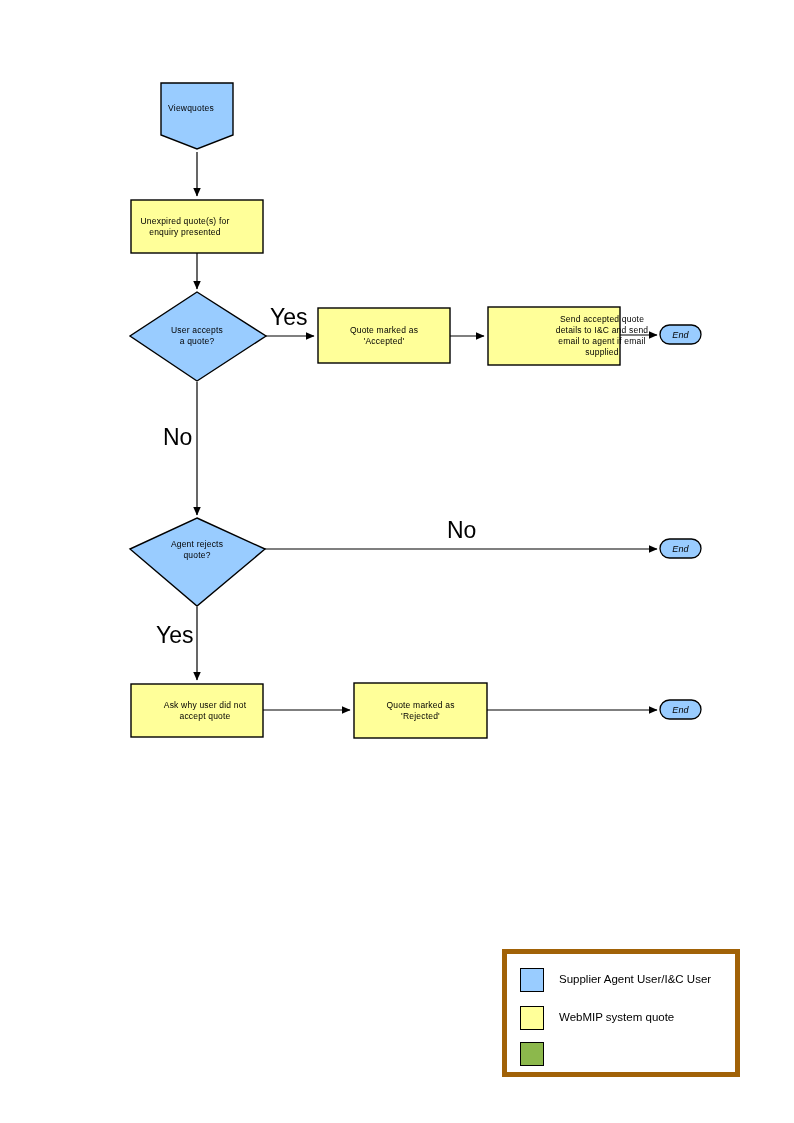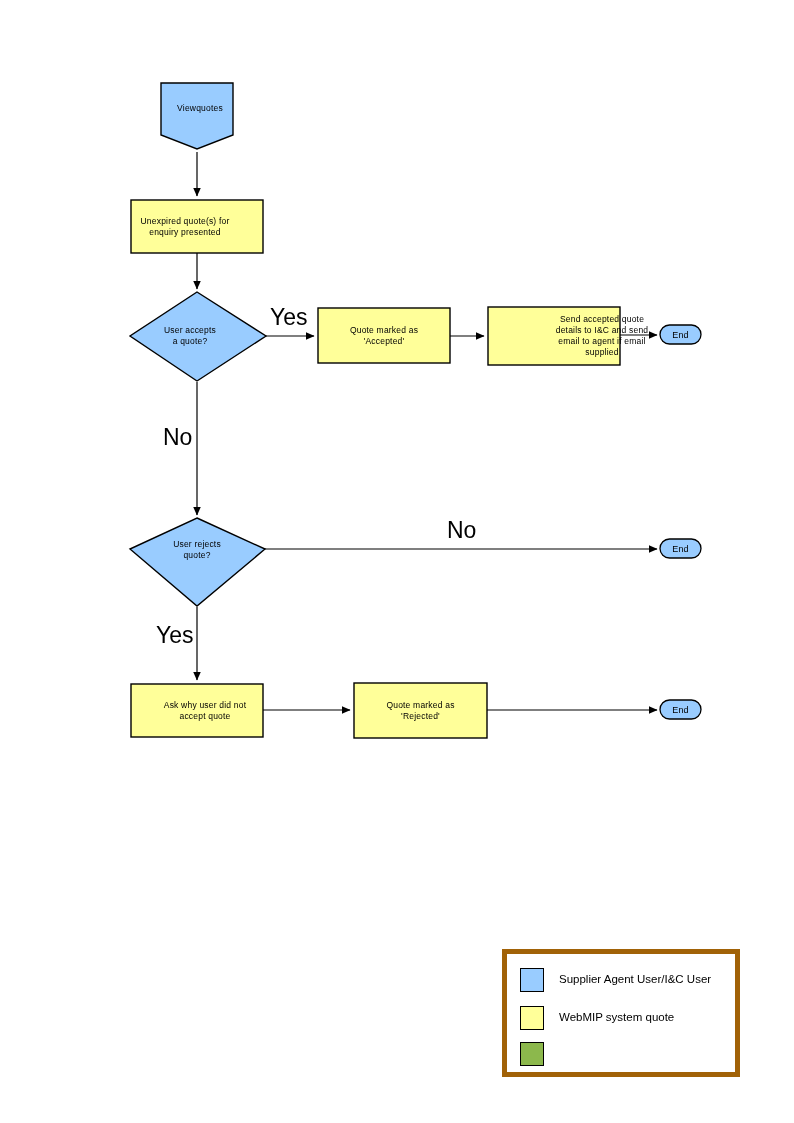--- a/index.html
+++ b/index.html
@@ -32,20 +32,21 @@
     letter-spacing: 0.2px;
     pointer-events: none;
     white-space: pre-line;
     display: flex;
     align-items: center;
     justify-content: center;
   }
   .end-label {
     font-size: 9px;
     line-height: 10px;
+    font-style: italic;
   }
   .edge-label {
     position: absolute;
     color: #000000;
     font-family: "Liberation Sans", sans-serif;
     font-size: 23px;
     line-height: 24px;
     white-space: nowrap;
   }
   .legend-box {
@@ -119,39 +120,39 @@
 
   <rect x="660" y="539" width="41" height="19" rx="9.5" ry="9.5" fill="#99CCFF" stroke="#000000" stroke-width="1.3"></rect>
 
   <rect x="131" y="684" width="132" height="53" fill="#FFFF99" stroke="#000000" stroke-width="1.4"></rect>
 
   <rect x="354" y="683" width="133" height="55" fill="#FFFF99" stroke="#000000" stroke-width="1.4"></rect>
 
   <rect x="660" y="700" width="41" height="19" rx="9.5" ry="9.5" fill="#99CCFF" stroke="#000000" stroke-width="1.3"></rect>
 </svg>
 
-<div class="node-label" style="left:161px; top:95px; width:60px; height:26px;padding-left:9px;">Viewquotes</div>
+<div class="node-label" style="left:161px; top:95px; width:60px; height:26px;">Viewquotes</div>
 
 <div class="node-label" style="left:133px; top:205px; width:104px; height:44px;">Unexpired quote(s) for
 enquiry presented</div>
 
-<div class="node-label" style="left:134px; top:314px; width:112px; height:44px;text-align:center;">User accepts
+<div class="node-label" style="left:141px; top:314px; width:112px; height:44px;text-align:center;">User accepts
 a quote?</div>
 
 <div class="node-label" style="left:320px; top:313px; width:128px; height:45px;">Quote  marked as
 'Accepted'</div>
 
 <div class="node-label" style="left:490px; top:310px; width:128px; height:52px;padding-left:48px;">Send accepted quote
 details to I&amp;C and send
 email to agent if email
 supplied</div>
 
 <div class="node-label end-label" style="left:660px; top:326px; width:41px; height:17px;">End</div>
 
-<div class="node-label" style="left:141px; top:528px; width:112px; height:44px;">User rejects
+<div class="node-label" style="left:141px; top:528px; width:112px; height:44px;">Agent rejects
 quote?</div>
 
 <div class="node-label end-label" style="left:660px; top:540px; width:41px; height:17px;">End</div>
 
 <div class="node-label" style="left:133px; top:689px; width:144px; height:44px;">Ask why user did not
 accept quote</div>
 
 <div class="node-label" style="left:356px; top:688px; width:129px; height:45px;">Quote  marked as
 'Rejected'</div>
 

